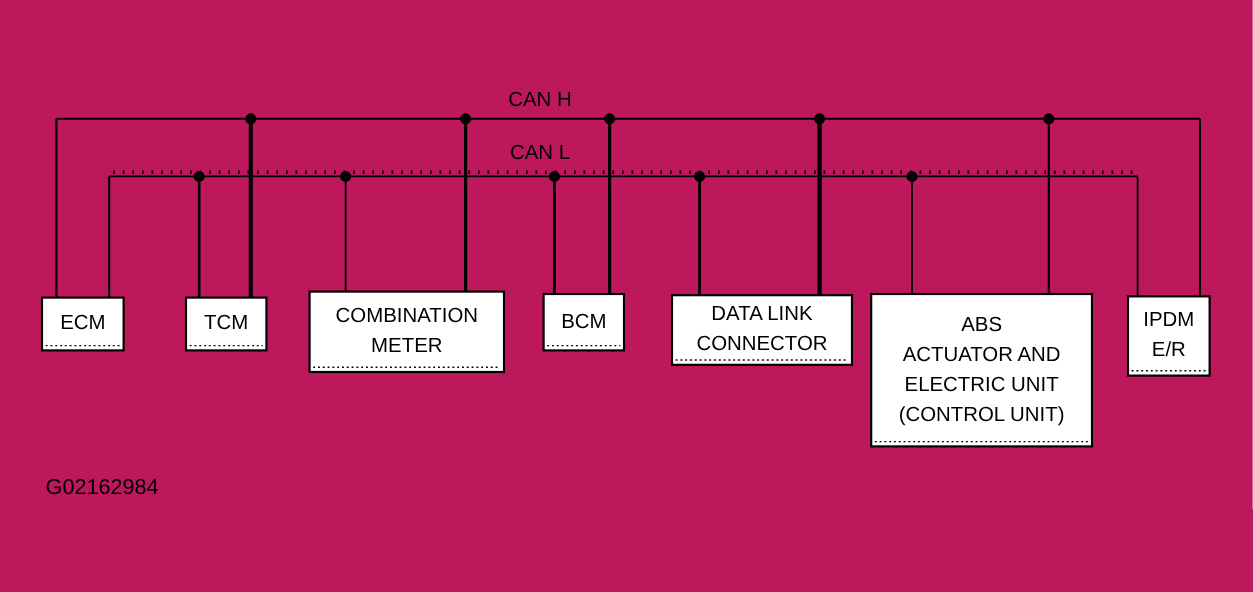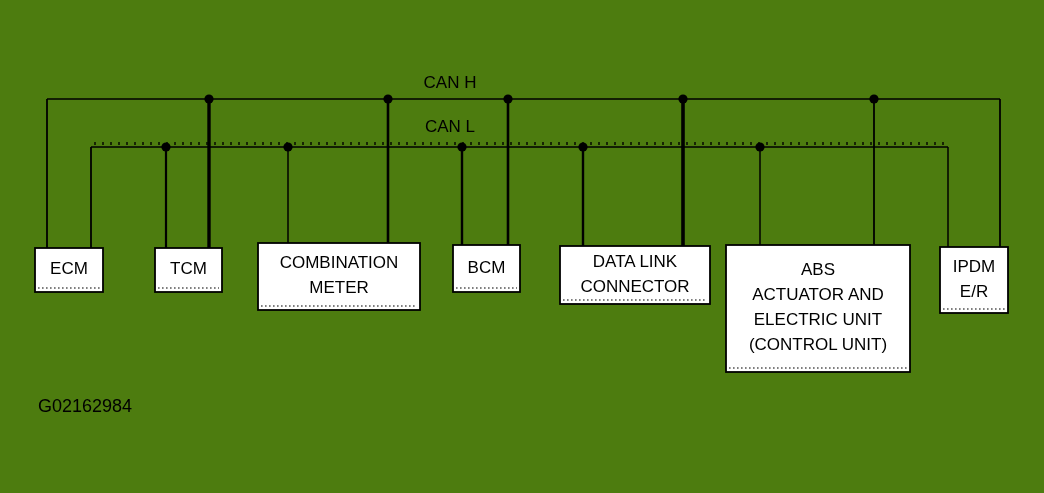--- a/index.html
+++ b/index.html
@@ -9,21 +9,21 @@
     background: #ffffff;
   }
   body {
     font-family: "Liberation Sans", sans-serif;
     color: #000000;
   }
   #canvas {
     position: relative;
     width: 1044px;
     height: 493px;
-    background: #4d7c0f;
+    background: #be185d;
     overflow: hidden;
   }
   #diagram-svg {
     position: absolute;
     left: 0;
     top: 0;
     width: 1044px;
     height: 493px;
   }
   .node-label {

